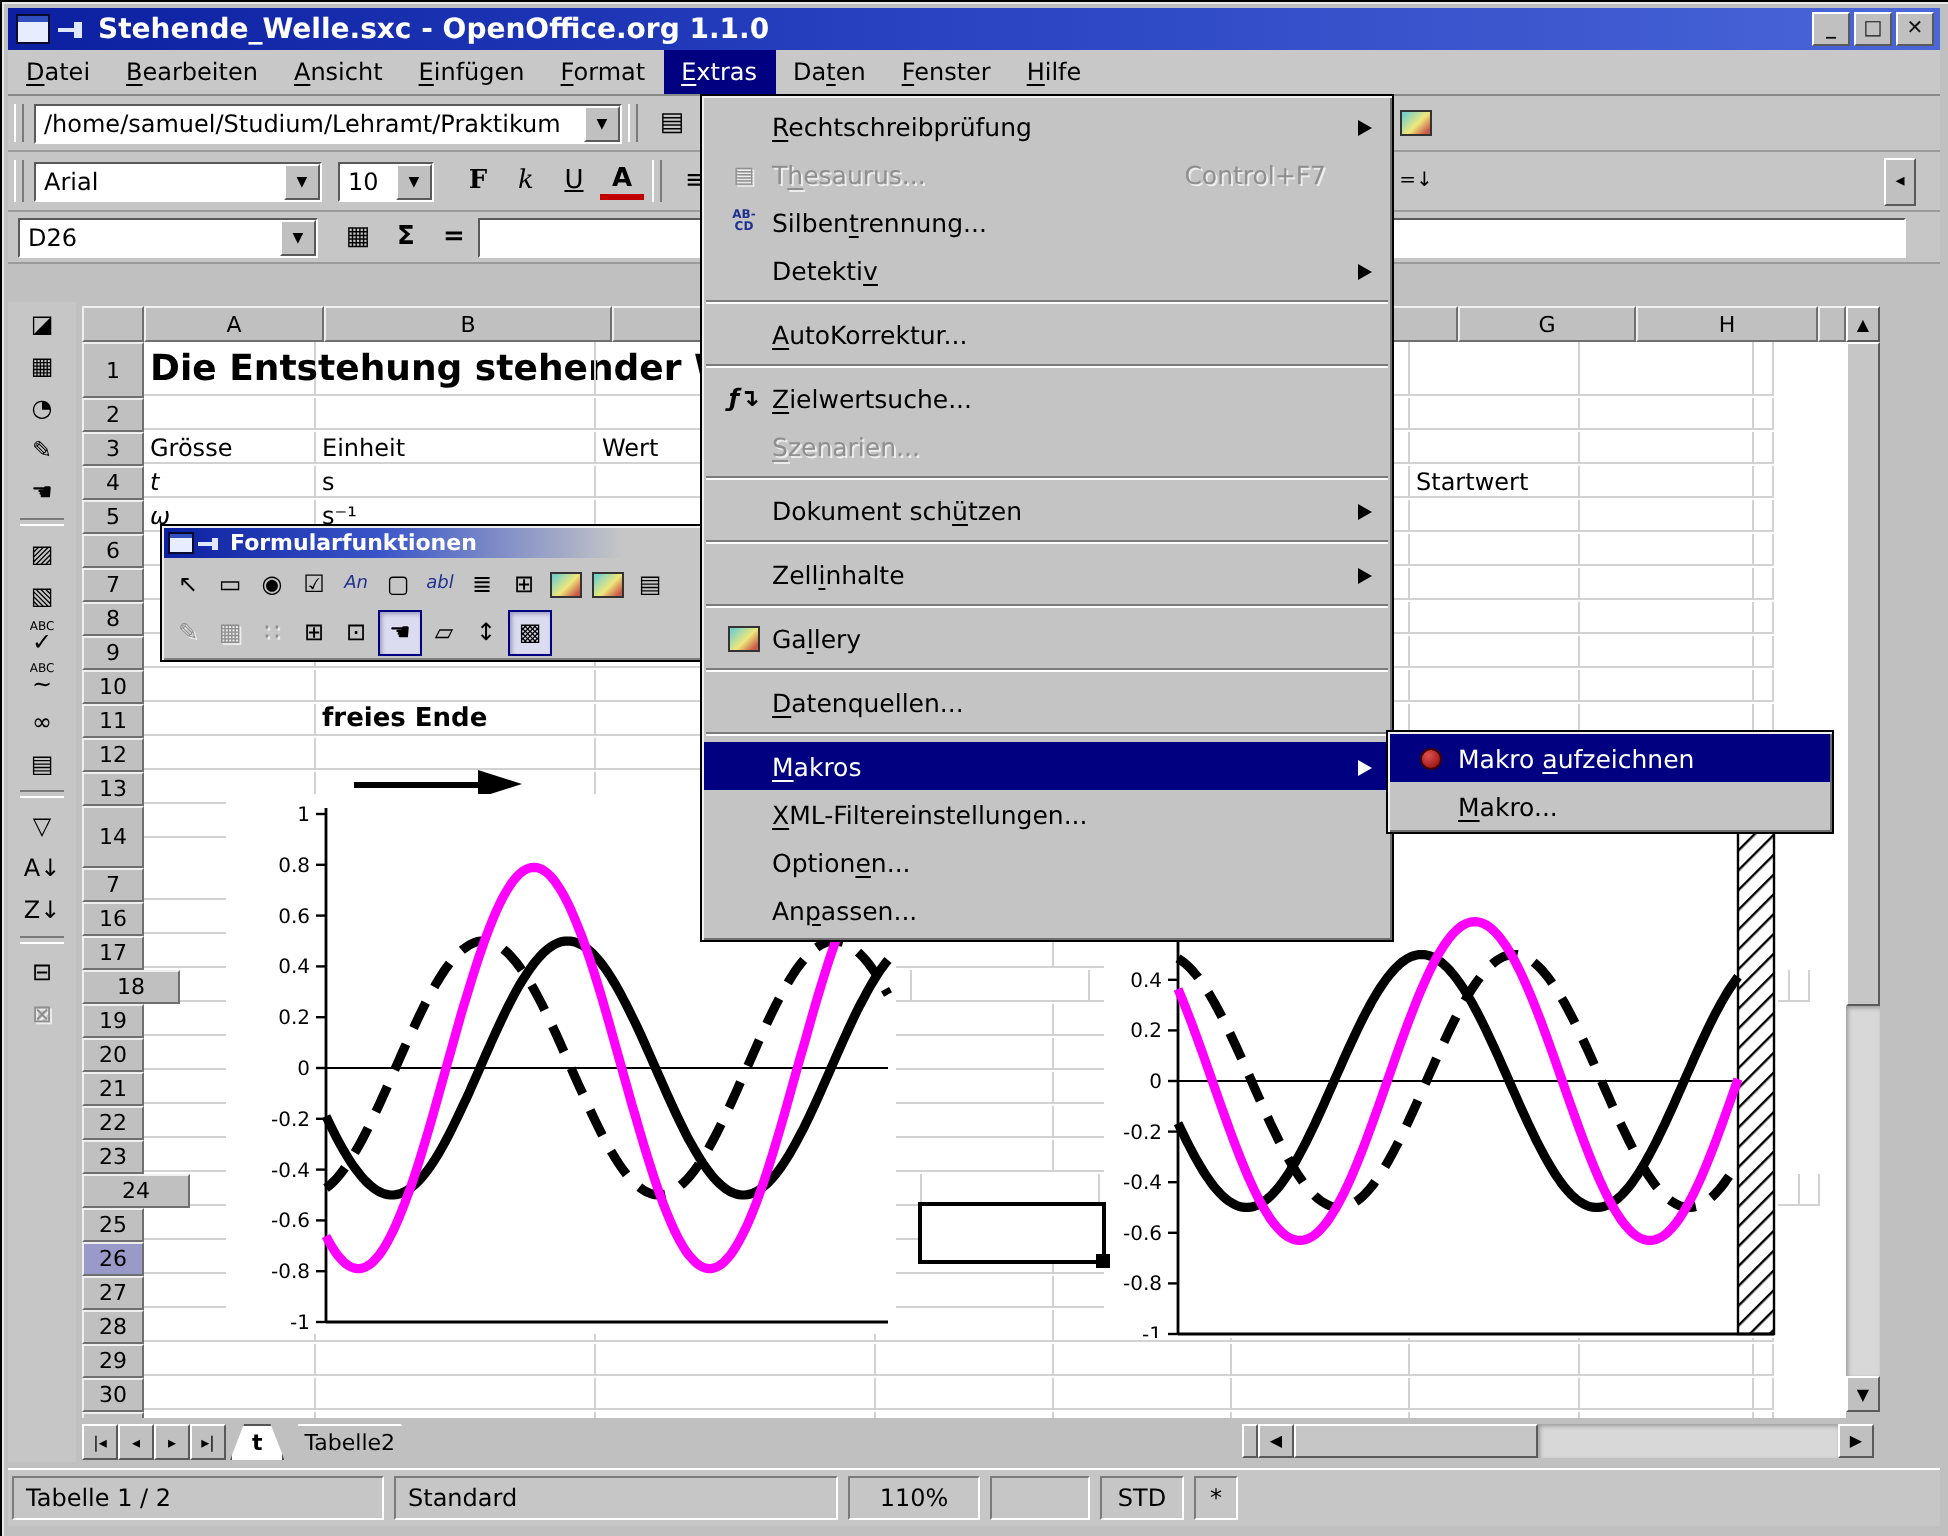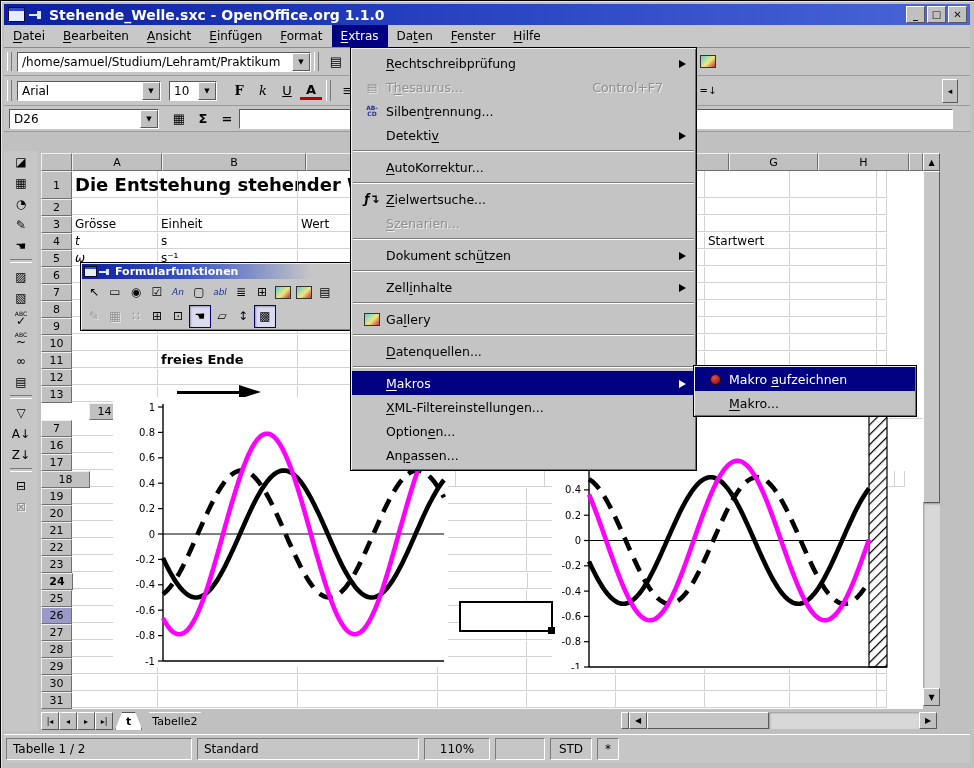--- a/index.html
+++ b/index.html
@@ -398,21 +398,21 @@
         <div class="cell" style="width: 140px; height: 16px; flex: 0 0 auto;"></div>
         <div class="cell" style="width: 140px; height: 16px; flex: 0 0 auto;"></div>
         <div class="cell" style="width: 89px; height: 16px; flex: 0 0 auto;"></div>
         <div class="cell" style="width: 89px; height: 16px; flex: 0 0 auto;"></div>
         <div class="cell" style="width: 89px; height: 16px; flex: 0 0 auto;"></div>
         <div class="cell" style="width: 85px; height: 16px; flex: 0 0 auto;"></div>
         <div class="cell" style="width: 87px; height: 16px; flex: 0 0 auto;"></div>
         <div class="cell" style="width: 10px; height: 16px; flex: 0 0 auto;"></div>
       </div>
       <div class="srow">
-        <div class="rhcell" style="width: 31px; height: 17px; flex: 0 0 auto; margin-left: 48px;">14</div>
+        <div class="rhcell" style="width: 31px; height: 31px; flex: 0 0 auto;">14</div>
         <div class="cell" style="width: 86px; height: 16px; flex: 0 0 auto;"></div>
         <div class="cell" style="width: 140px; height: 16px; flex: 0 0 auto;"></div>
         <div class="cell" style="width: 140px; height: 16px; flex: 0 0 auto;"></div>
         <div class="cell" style="width: 89px; height: 16px; flex: 0 0 auto;"></div>
         <div class="cell" style="width: 89px; height: 16px; flex: 0 0 auto;"></div>
         <div class="cell" style="width: 89px; height: 16px; flex: 0 0 auto;"></div>
         <div class="cell" style="width: 85px; height: 16px; flex: 0 0 auto;"></div>
         <div class="cell" style="width: 87px; height: 16px; flex: 0 0 auto;"></div>
         <div class="cell" style="width: 10px; height: 16px; flex: 0 0 auto;"></div>
       </div>
@@ -518,21 +518,21 @@
         <div class="cell" style="width: 140px; height: 16px; flex: 0 0 auto;"></div>
         <div class="cell" style="width: 140px; height: 16px; flex: 0 0 auto;"></div>
         <div class="cell" style="width: 89px; height: 16px; flex: 0 0 auto;"></div>
         <div class="cell" style="width: 89px; height: 16px; flex: 0 0 auto;"></div>
         <div class="cell" style="width: 89px; height: 16px; flex: 0 0 auto;"></div>
         <div class="cell" style="width: 85px; height: 16px; flex: 0 0 auto;"></div>
         <div class="cell" style="width: 87px; height: 16px; flex: 0 0 auto;"></div>
         <div class="cell" style="width: 10px; height: 16px; flex: 0 0 auto;"></div>
       </div>
       <div class="srow">
-        <div class="rhcell" style="width: 32px; height: 17px; flex: 0 0 auto; font-weight: bold;">24</div>
+        <div class="rhcell" style="width: 54px; height: 17px; flex: 0 0 auto;">24</div>
         <div class="cell" style="width: 86px; height: 16px; flex: 0 0 auto;"></div>
         <div class="cell" style="width: 140px; height: 16px; flex: 0 0 auto;"></div>
         <div class="cell" style="width: 140px; height: 16px; flex: 0 0 auto;"></div>
         <div class="cell" style="width: 89px; height: 16px; flex: 0 0 auto;"></div>
         <div class="cell" style="width: 89px; height: 16px; flex: 0 0 auto;"></div>
         <div class="cell" style="width: 89px; height: 16px; flex: 0 0 auto;"></div>
         <div class="cell" style="width: 85px; height: 16px; flex: 0 0 auto;"></div>
         <div class="cell" style="width: 87px; height: 16px; flex: 0 0 auto;"></div>
         <div class="cell" style="width: 10px; height: 16px; flex: 0 0 auto;"></div>
       </div>

